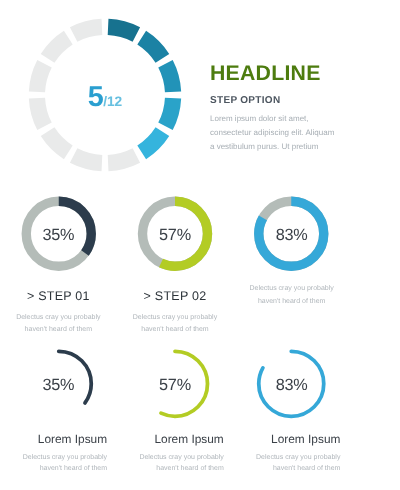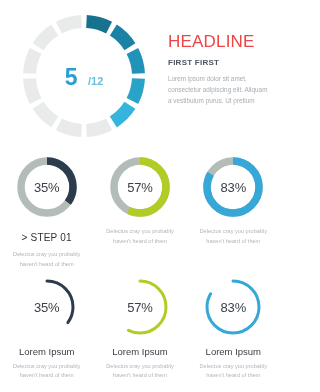--- a/index.html
+++ b/index.html
@@ -58,36 +58,35 @@
     color: #2a9fd0;
     letter-spacing: -0.5px;
     line-height: 1;
   }
   .hero-den {
     font-size: 11px;
     font-weight: bold;
     color: #68c0e0;
     line-height: 1;
     margin-left: 0px;
-    padding-left: 11px;
   }
 
   .hero-text {
     position: absolute;
     left: 168px;
     top: 33px;
     width: 104px;
   }
   .headline {
     font-size: 17px;
-    font-weight: normal;
-    color: #ef4444;
+    font-weight: bold;
+    color: #4d7c0f;
     letter-spacing: 0.2px;
     line-height: 1;
-    margin: 0 0 9px 0;
+    margin: 17px 0 9px 0;
   }
   .subhead {
     font-size: 8px;
     font-weight: bold;
     color: #4d5660;
     letter-spacing: 0.25px;
     line-height: 1;
     margin: 0 0 6px 0;
   }
   .hero-body {
@@ -183,21 +182,21 @@
   }
   .bot-pct {
     font-size: 13px;
     color: #3b4148;
     letter-spacing: -0.2px;
     line-height: 1;
   }
   .bot-labels {
     width: 78px;
     margin-top: 9px;
-    text-align: center;
+    text-align: right;
   }
   .bot-title {
     font-size: 9.5px;
     color: #3b4148;
     line-height: 1;
     margin: 0 0 5px 0;
   }
   .bot-body {
     font-size: 5.6px;
     color: #b0b6bb;
@@ -234,21 +233,21 @@
       <div class="hero-center">
         <div class="hero-frac">
           <span class="hero-num">5</span>
           <span class="hero-den">/12</span>
         </div>
       </div>
     </div>
 
     <div class="hero-text">
       <div class="headline">HEADLINE</div>
-      <div class="subhead">FIRST FIRST</div>
+      <div class="subhead">STEP OPTION</div>
       <p class="hero-body">Lorem ipsum dolor sit amet, consectetur adipiscing elit. Aliquam a vestibulum purus. Ut pretium</p>
     </div>
 
   </div>
 
   <div class="mid-row">
 
     <div class="mid-col">
       <div class="mid-ring">
         <svg viewBox="0 0 66 66" width="66" height="66">
@@ -266,20 +265,21 @@
     <div class="mid-col">
       <div class="mid-ring">
         <svg viewBox="0 0 66 66" width="66" height="66">
           <circle class="mid-track" cx="33" cy="33" r="26" fill="none" stroke-width="7.5" stroke="#b4bcb8"></circle>
           <circle class="mid-prog" cx="33" cy="33" r="26" fill="none" stroke-width="7.5" transform="rotate(-90 33 33)" stroke="#b3cc24" stroke-dasharray="93.11680625240147 163.36281798666926"></circle>
         </svg>
         <div class="mid-ring-center">
           <span class="mid-pct">57%</span>
         </div>
       </div>
+      <div class="step-title">&gt; STEP 02</div>
       <div class="step-body">Delectus cray you probably haven't heard of them</div>
     </div>
 
     <div class="mid-col">
       <div class="mid-ring">
         <svg viewBox="0 0 66 66" width="66" height="66">
           <circle class="mid-track" cx="33" cy="33" r="26" fill="none" stroke-width="7.5" stroke="#b4bcb8"></circle>
           <circle class="mid-prog" cx="33" cy="33" r="26" fill="none" stroke-width="7.5" transform="rotate(-90 33 33)" stroke="#35a8d8" stroke-dasharray="135.5911389289355 163.36281798666926"></circle>
         </svg>
         <div class="mid-ring-center">

